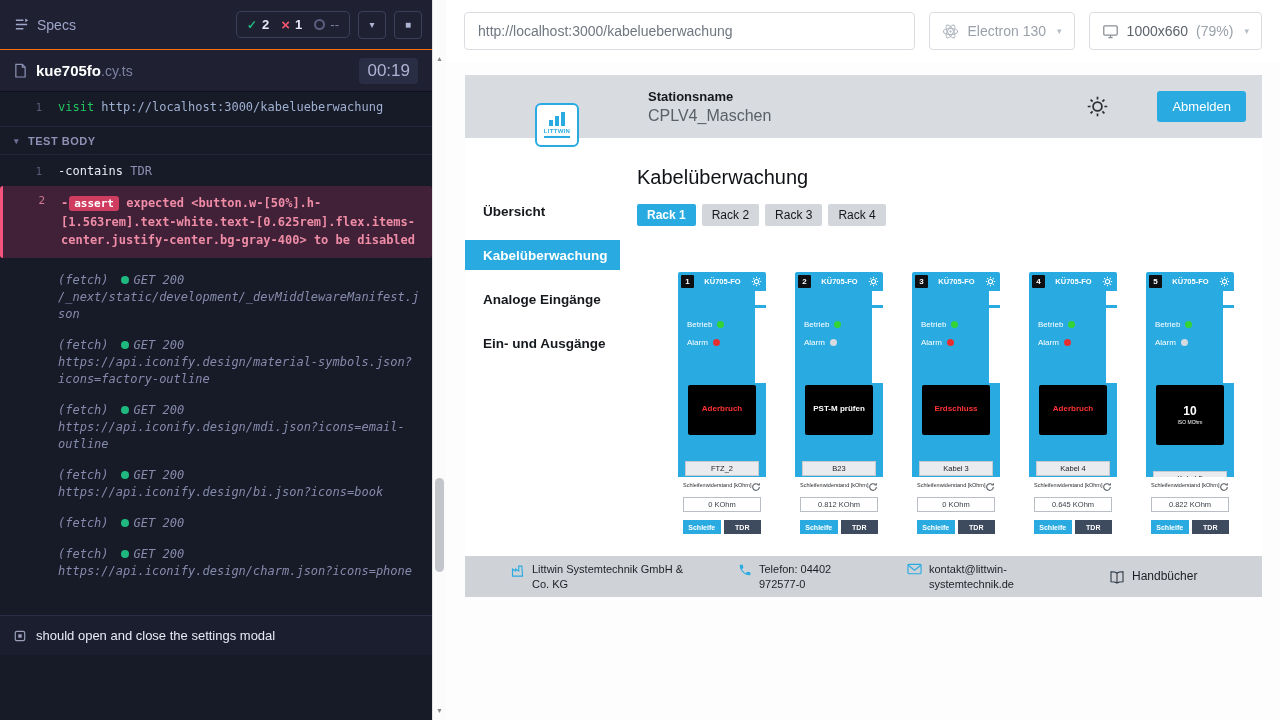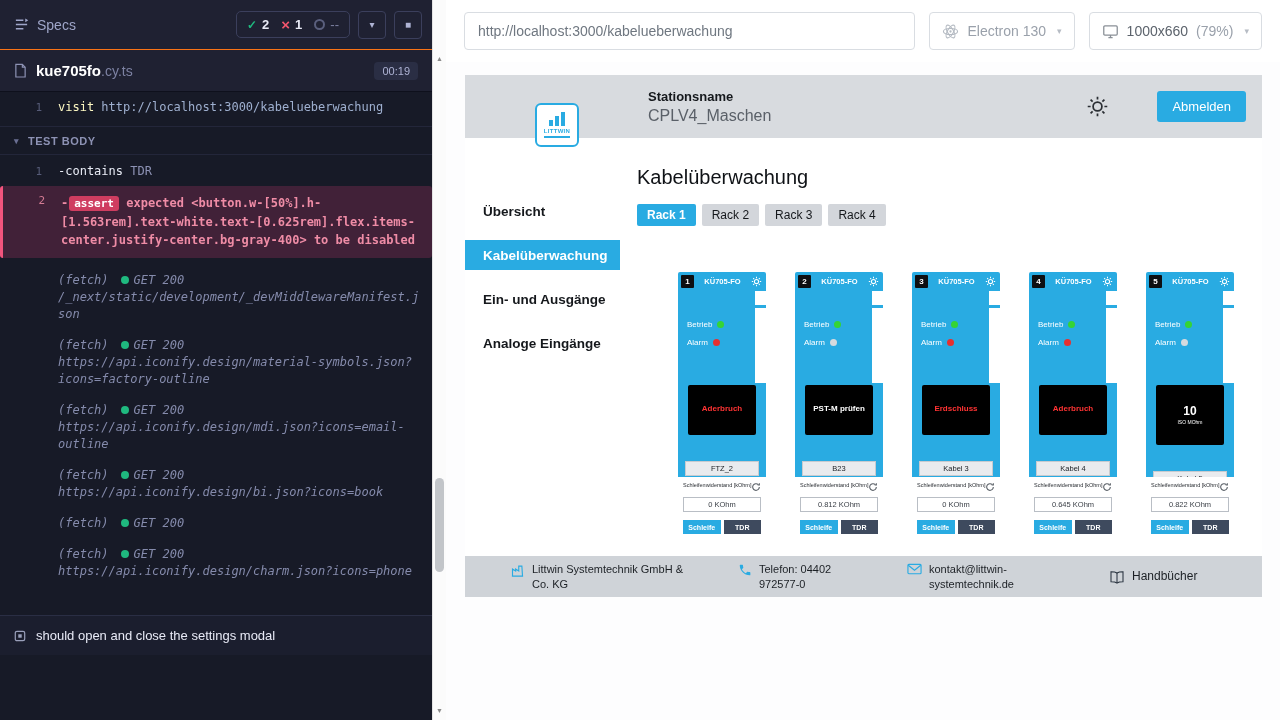--- a/index.html
+++ b/index.html
@@ -16,27 +16,27 @@
   .st{display:flex;align-items:center;gap:5px}
   .ck{color:#1fb97f;font-size:12px;font-weight:700}
   .xk{color:#f2556d;font-weight:700;font-size:15px;line-height:12px}
   .pend-circ{width:11px;height:11px;border:2px solid #5a5f7d;border-radius:50%;display:inline-block}
   .st b{color:#e8eaf6;font-weight:700}
   .st.pend b{color:#7d82a3;font-weight:400}
   .sq{width:28px;height:28px;border:1px solid #3b3f5c;border-radius:4px;background:transparent;color:#aeb3d4;font-size:10px;display:flex;align-items:center;justify-content:center;cursor:pointer}
   .r-spec{height:42px;flex:none;background:#1f2132;display:flex;align-items:center;gap:9px;padding:0 14px;border-bottom:1px solid #0e101c}
   .spec-name{font-size:15px;color:#fff;font-weight:700}
   .spec-ext{color:#7d82a3;font-weight:400;font-size:14px}
-  .timer{margin-left:auto;background:#2a2e44;color:#aeb3d4;font-size:11px;padding:3px 8px;border-radius:4px}
+  .timer{margin-left:auto;background:#2a2e44;color:#aeb3d4;font-size:17px;padding:3px 8px;border-radius:4px}
 
   .r-log{flex:1;background:#171a27;font-family:"DejaVu Sans Mono",monospace;font-size:12px;overflow:hidden;padding-top:4px}
   .cmd{display:flex;padding:3px 10px 3px 0;line-height:17px;cursor:pointer}
   .ln{width:58px;flex:none;text-align:right;padding-right:16px;color:#565b78;font-size:11px}
   .cbody{flex:1;overflow-wrap:anywhere}
-  .cname{color:#fef9c3}
+  .cname{color:#22c55e}
   .curl{color:#9fb0d0}
   .ctext{color:#e8ebf5}
   .carg{color:#8d92b4}
   .sect{display:flex;align-items:center;gap:9px;padding:8px 14px 7px;color:#8d92b4;font-size:11px;letter-spacing:.5px;border-top:1px solid #23263a;border-bottom:1px solid #23263a;margin:7px 0 5px;font-family:"Liberation Sans",sans-serif;font-weight:700;cursor:pointer}
   .sect .chev{font-size:9px;color:#6a6f93}
 
   .assert{background:#412138;border-left:3px solid #f2547d;border-radius:3px;margin:3px 0 7px;padding:8px 12px 9px 0;display:flex;cursor:pointer}
   .assert .ln{color:#d37b93}
   .abody{flex:1;color:#ef8ca6;font-weight:700;line-height:18px;overflow-wrap:anywhere}
   .badge{background:#cf3d60;color:#fff;font-size:11px;padding:1px 5px;border-radius:3px;font-weight:700}
@@ -291,22 +291,22 @@
                 <path d="M12 1.8v3M12 19.2v3M1.8 12h3M19.2 12h3M4.8 4.8l2.1 2.1M17.1 17.1l2.1 2.1M19.2 4.8l-2.1 2.1M6.9 17.1l-2.1 2.1"></path>
               </svg>
           </span>
           <button class="logout">Abmelden</button>
         </header>
 
         <div class="aut-body">
           <nav class="aut-side">
             <div class="side-item">Übersicht</div>
             <div class="side-item active">Kabelüberwachung</div>
+            <div class="side-item">Analoge Eingänge</div>
             <div class="side-item">Ein- und Ausgänge</div>
-            <div class="side-item">Analoge Eingänge</div>
           </nav>
 
           <section class="aut-content">
             <h1 class="aut-title">Kabelüberwachung</h1>
             <div class="tabs">
               <div class="tab active">Rack 1</div>
               <div class="tab">Rack 2</div>
               <div class="tab">Rack 3</div>
               <div class="tab">Rack 4</div>
             </div>

